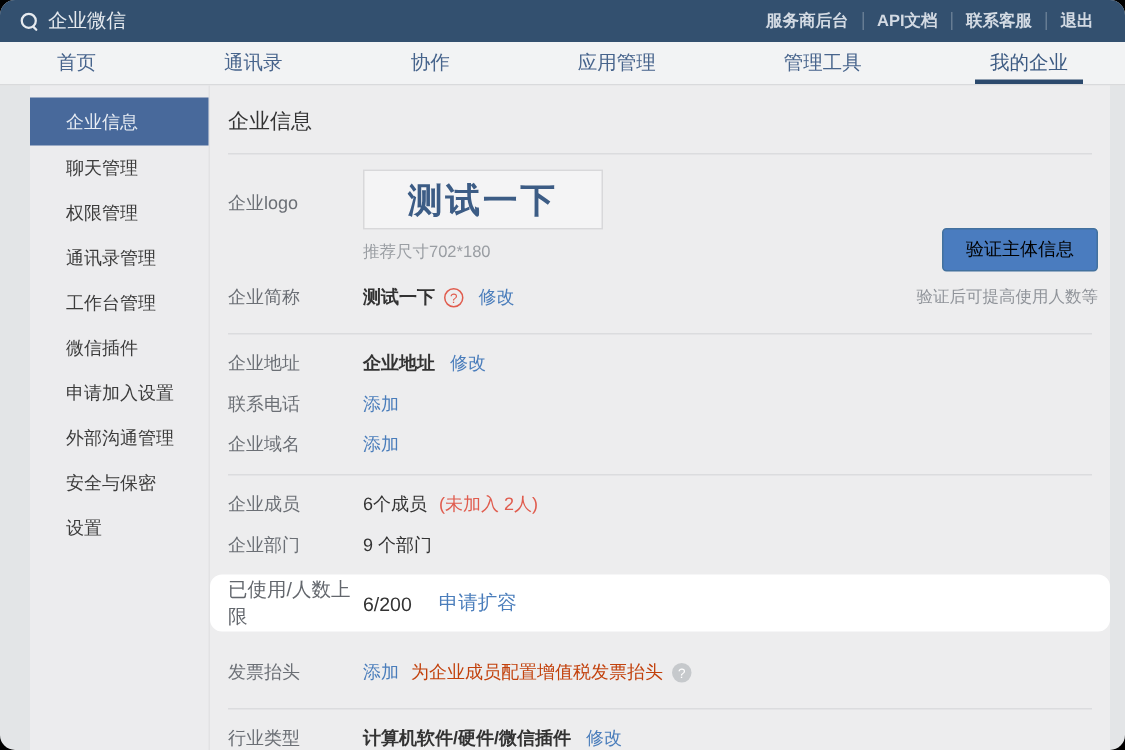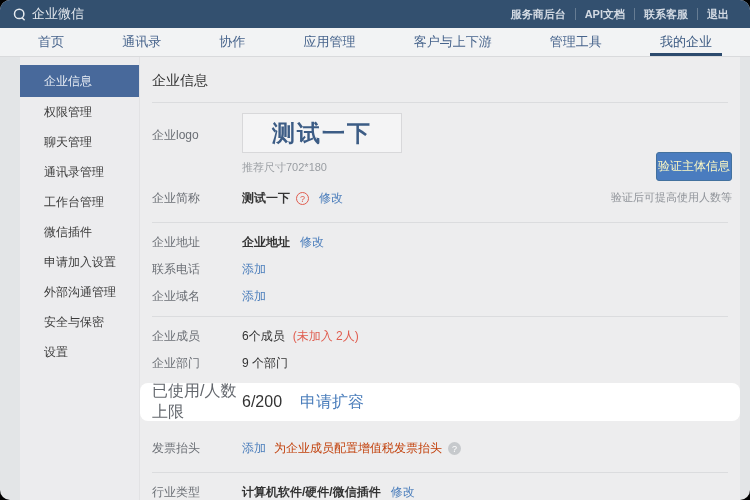--- a/index.html
+++ b/index.html
@@ -76,29 +76,29 @@
     border-radius:50%; font-size:9px; margin-left:6px; cursor:pointer; flex:0 0 13px;
   }
   .imark{
     display:inline-flex; align-items:center; justify-content:center;
     width:13px; height:13px; background:#c6c9cc; color:#fff;
     border-radius:50%; font-size:9px; margin-left:6px; flex:0 0 13px;
   }
   
   .verify{ position:absolute; top:95px; right:8px; text-align:right; }
   .verify-btn{
-    display:inline-block; background:#4a7cbf; border:1px solid #43719e; color:#fef9c3;
-    font-size:12px; padding:5px 1px; border-radius:3px; cursor:pointer;
+    display:inline-block; background:#4a7cbf; border:1px solid #43719e; color:#000000;
+    font-size:12px; padding:5px 15px; border-radius:3px; cursor:pointer;
     font-family:inherit;
   }
   .verify-hint{ font-size:11px; color:#8f9399; margin-top:9px; }
   
   .highlight-row{
     background:#ffffff; border-radius:8px; height:38px; margin:4px 0;
-    display:flex; align-items:center; padding-left:12px; font-size:16px;
+    display:flex; align-items:center; padding-left:12px; font-size:13px;
   }
   .highlight-row .label{ width:90px; flex:0 0 90px; color:#63676d; }
 </style>
 </head>
 <body>
 
 <div class="window">
 
   <div class="topbar">
     <div class="brand">
@@ -116,31 +116,30 @@
       <a>联系客服</a>
       <a>退出</a>
     </div>
   </div>
 
   <div class="navbar">
     <div class="nav-item">首页</div>
     <div class="nav-item">通讯录</div>
     <div class="nav-item">协作</div>
     <div class="nav-item">应用管理</div>
-    <div class="nav-item">客户与上下游</div>
     <div class="nav-item">管理工具</div>
     <div class="nav-item active">我的企业</div>
   </div>
 
   <div class="page">
 
     <div class="sidebar">
       <div class="side-item active">企业信息</div>
+      <div class="side-item">聊天管理</div>
       <div class="side-item">权限管理</div>
-      <div class="side-item">聊天管理</div>
       <div class="side-item">通讯录管理</div>
       <div class="side-item">工作台管理</div>
       <div class="side-item">微信插件</div>
       <div class="side-item">申请加入设置</div>
       <div class="side-item">外部沟通管理</div>
       <div class="side-item">安全与保密</div>
       <div class="side-item">设置</div>
     </div>
 
     <div class="main">

